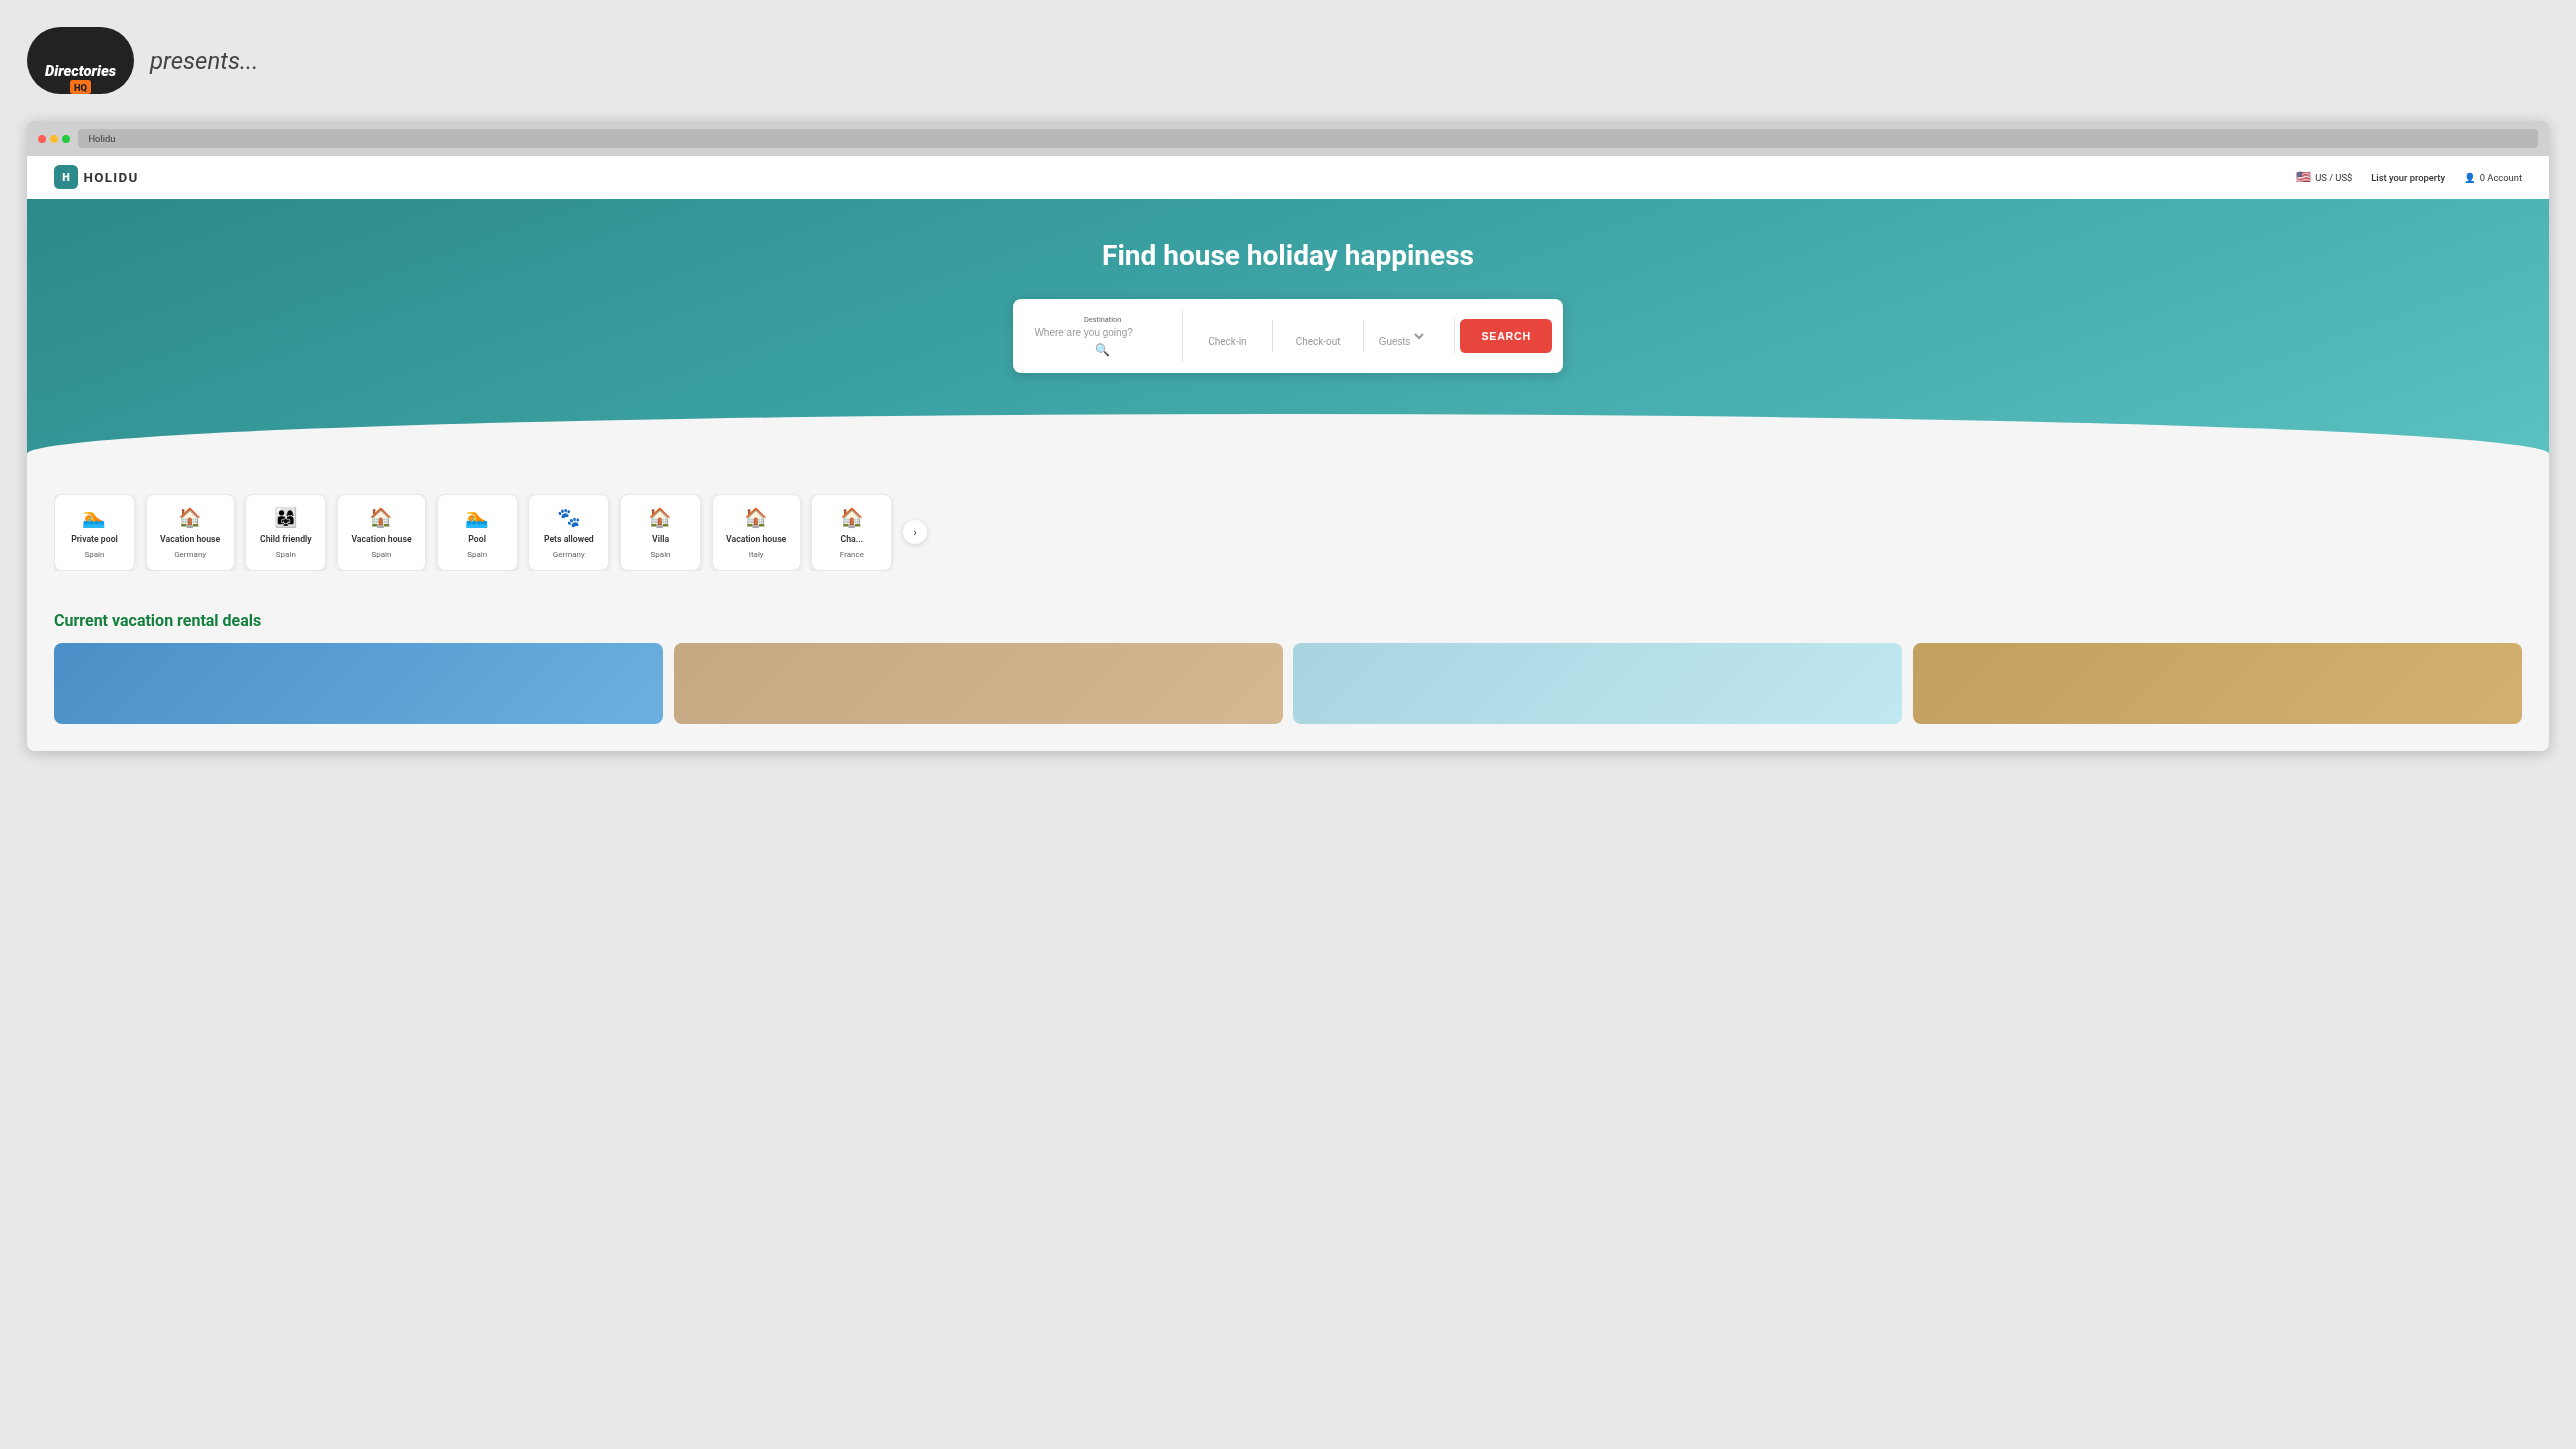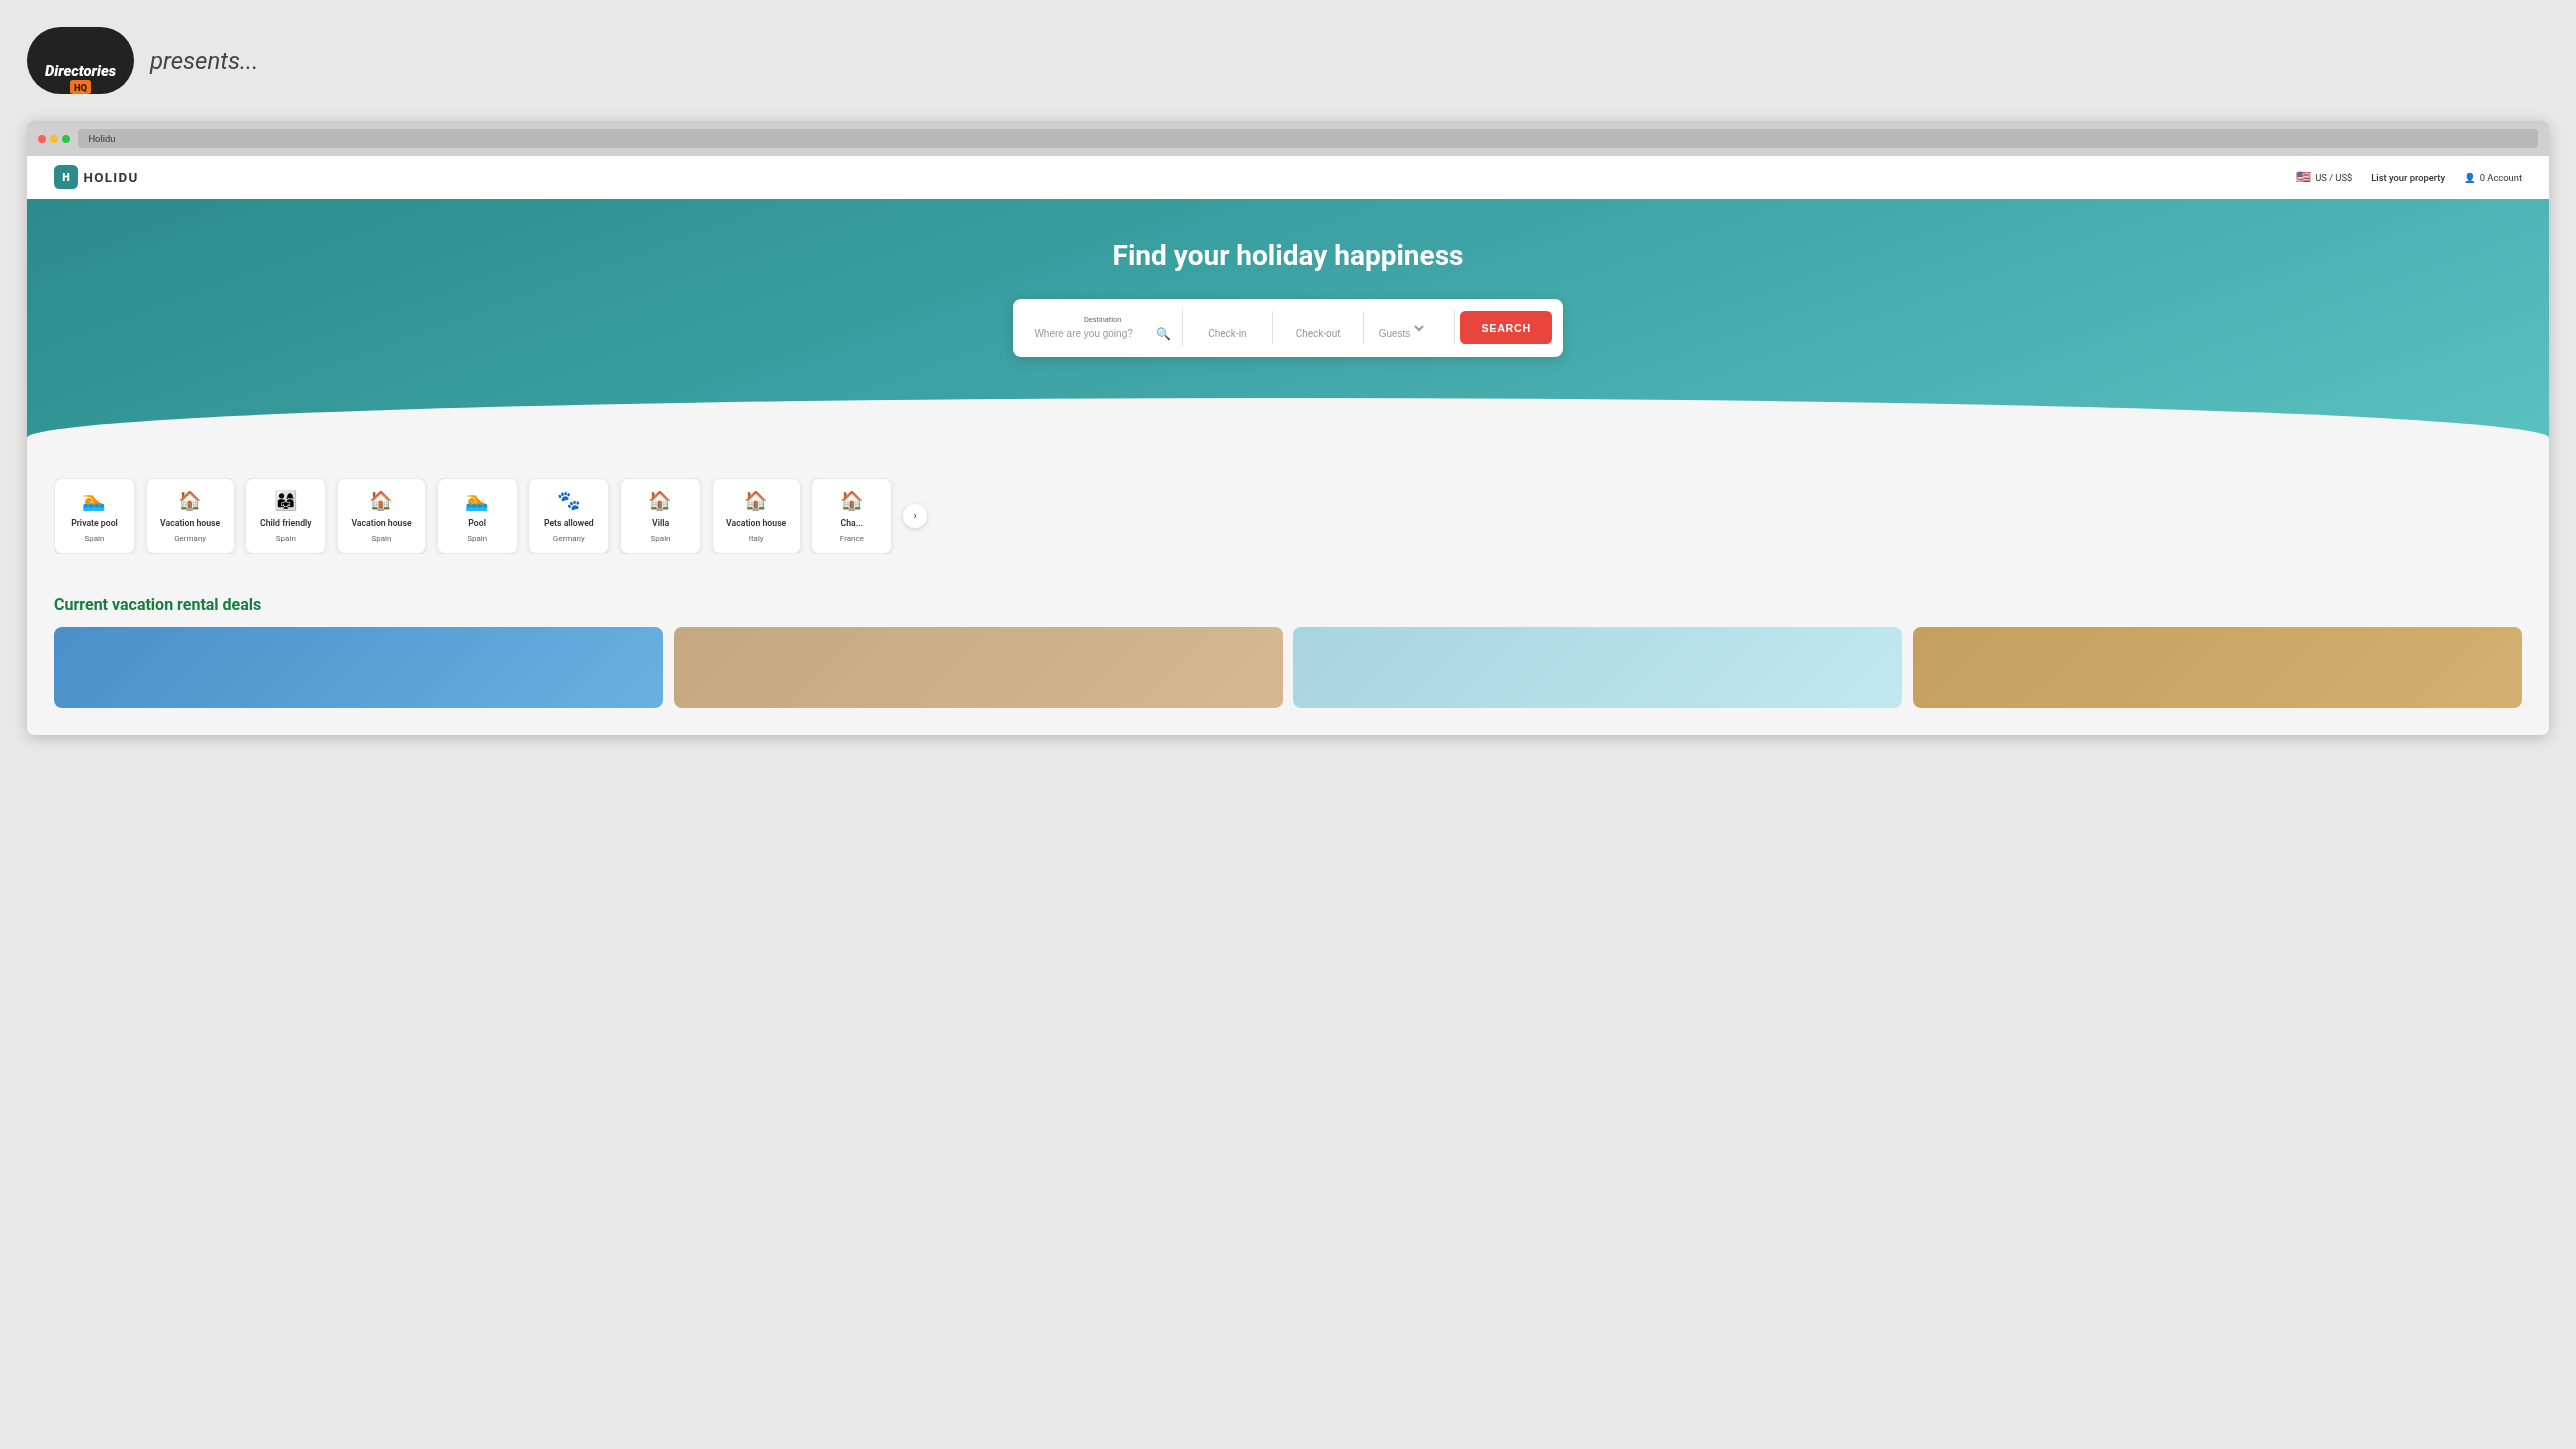--- a/index.html
+++ b/index.html
@@ -225,20 +225,21 @@
       font-size: 7.4px;
       color: #666;
       display: block;
       margin-bottom: 2.7px;
     }
 
     .search-field-input {
       display: flex;
       align-items: center;
       gap: 5.4px;
+      flex-direction: column;
     }
 
     .search-field-input input {
       border: none;
       outline: none;
       font-size: 10px;
       color: #333;
       width: 100%;
       background: transparent;
     }
@@ -431,21 +432,21 @@
         </div>
         <span class="nav-list-property">List your property</span>
         <div class="nav-account">
           <span>👤</span>
           <span>0 Account</span>
         </div>
       </div>
     </nav>
 
     <section class="hero">
-      <h1 class="hero-title">Find your holiday happiness</h1>
+      <h1 class="hero-title">Find house holiday happiness</h1>
 
       <div class="search-bar">
         <div class="search-field">
           <span class="search-field-label">Destination</span>
           <div class="search-field-input">
             <input type="text" placeholder="Where are you going?" style="">
             <span class="search-icon-wrapper">🔍</span>
           </div>
         </div>
         <div class="date-field">

